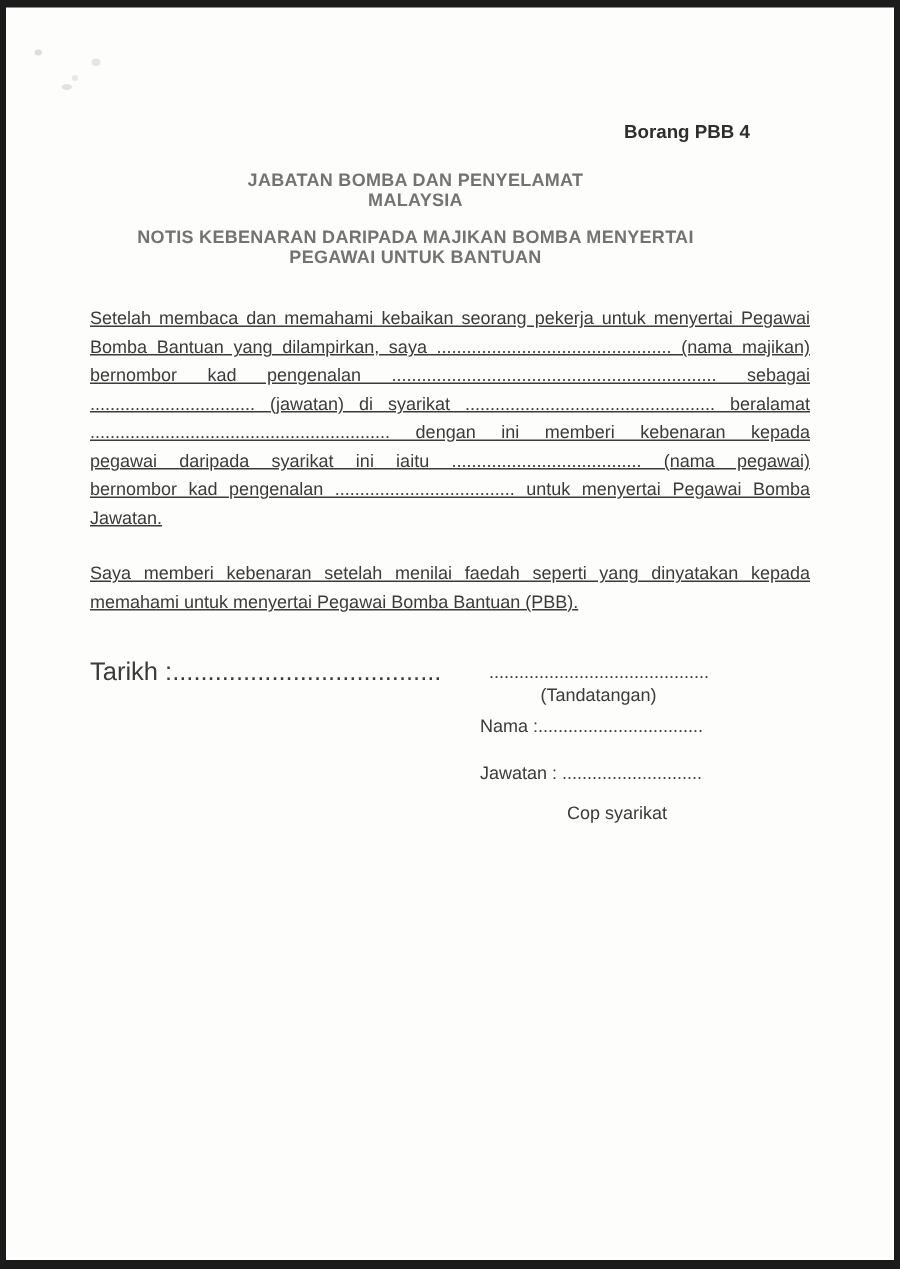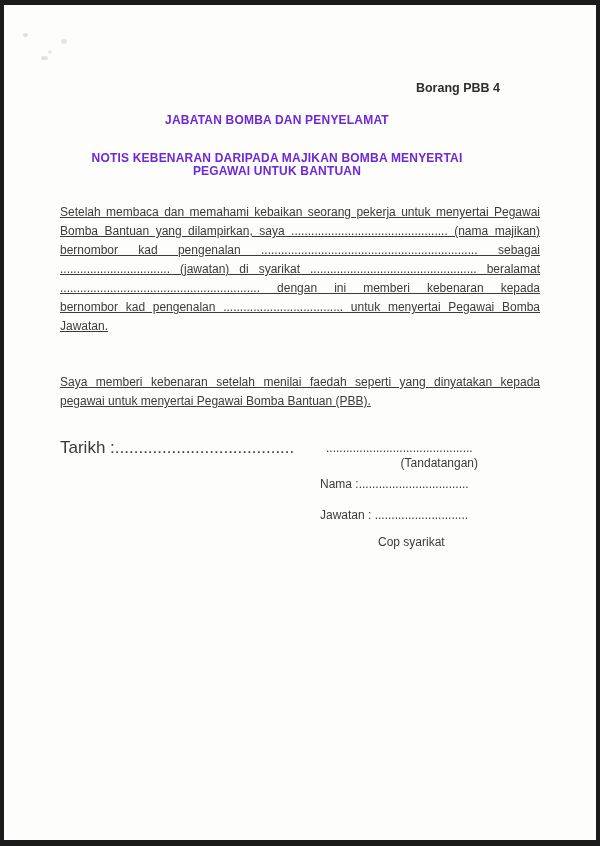--- a/index.html
+++ b/index.html
@@ -24,21 +24,21 @@
   .spk3{left:44px;top:45px;width:4px;height:4px;opacity:.30;}
   .spk4{left:37px;top:51px;width:7px;height:4px;opacity:.40;}
 
   .form-code{
     position:absolute;top:76px;right:96px;
     font-size:12.5px;font-weight:700;color:#2e2e2e;
     line-height:14px;
   }
   .center-block{
     position:absolute;left:0;width:546px;
-    text-align:center;font-weight:700;color:#6d28d9;
+    text-align:center;font-weight:700;color:#737373;
     font-size:12px;line-height:13px;letter-spacing:.2px;
   }
   .org{top:109px;}
   .doc-title{top:147px;}
 
   .para{
     position:absolute;left:56px;width:480px;
     font-size:12px;line-height:19px;color:#3b3b3b;text-decoration:underline;
   }
   .p1{top:198px;}
@@ -49,60 +49,62 @@
   .sig-left{
     position:absolute;left:56px;top:436px;
     font-size:17px;line-height:14px;color:#3b3b3b;
   }
   .sig-right{
     position:absolute;left:316px;top:0;width:158px;
     font-size:12px;color:#3b3b3b;
   }
   .sig-row{position:absolute;left:0;width:158px;line-height:14px;}
   .sig-dots{top:436px;padding-left:6px;}
-  .sig-caption{top:451px;text-align:right;}
+  .sig-caption{top:451px;text-align:center;}
   .sig-name{top:472px;}
   .sig-position{top:503px;}
   .sig-stamp{top:530px;padding-left:58px;}
 </style>
 </head>
 <body>
 
 <div class="frame">
   <div class="page">
 
     <span class="spk spk1"></span>
     <span class="spk spk2"></span>
     <span class="spk spk3"></span>
     <span class="spk spk4"></span>
 
     <div class="form-code">Borang PBB 4</div>
 
     <div class="center-block org">
       <div>JABATAN BOMBA DAN PENYELAMAT</div>
+      <div>MALAYSIA</div>
     </div>
 
     <div class="center-block doc-title">
       <div>NOTIS KEBENARAN DARIPADA MAJIKAN BOMBA MENYERTAI</div>
       <div>PEGAWAI UNTUK BANTUAN</div>
     </div>
 
     <div class="para p1">
       <div class="jline">Setelah membaca dan memahami kebaikan seorang pekerja untuk menyertai Pegawai</div>
       <div class="jline">Bomba Bantuan yang dilampirkan, saya ............................................... (nama majikan)</div>
       <div class="jline">bernombor kad pengenalan ................................................................. sebagai</div>
       <div class="jline">................................. (jawatan) di syarikat .................................................. beralamat</div>
       <div class="jline">............................................................ dengan ini memberi kebenaran kepada</div>
+      <div class="jline">pegawai daripada syarikat ini iaitu ...................................... (nama pegawai)</div>
       <div class="jline">bernombor kad pengenalan .................................... untuk menyertai Pegawai Bomba</div>
       <div class="lastline">Jawatan.</div>
     </div>
 
     <div class="para p2">
       <div class="jline">Saya memberi kebenaran setelah menilai faedah seperti yang dinyatakan kepada</div>
-      <div class="lastline">pegawai untuk menyertai Pegawai Bomba Bantuan (PBB).</div>
+      <div class="lastline">memahami untuk menyertai Pegawai Bomba Bantuan (PBB).</div>
     </div>
 
     <div class="sig-left">Tarikh :......................................</div>
 
     <div class="sig-right">
       <div class="sig-row sig-dots">............................................</div>
       <div class="sig-row sig-caption">(Tandatangan)</div>
       <div class="sig-row sig-name">Nama :.................................</div>
       <div class="sig-row sig-position">Jawatan : ............................</div>
       <div class="sig-row sig-stamp">Cop syarikat</div>

